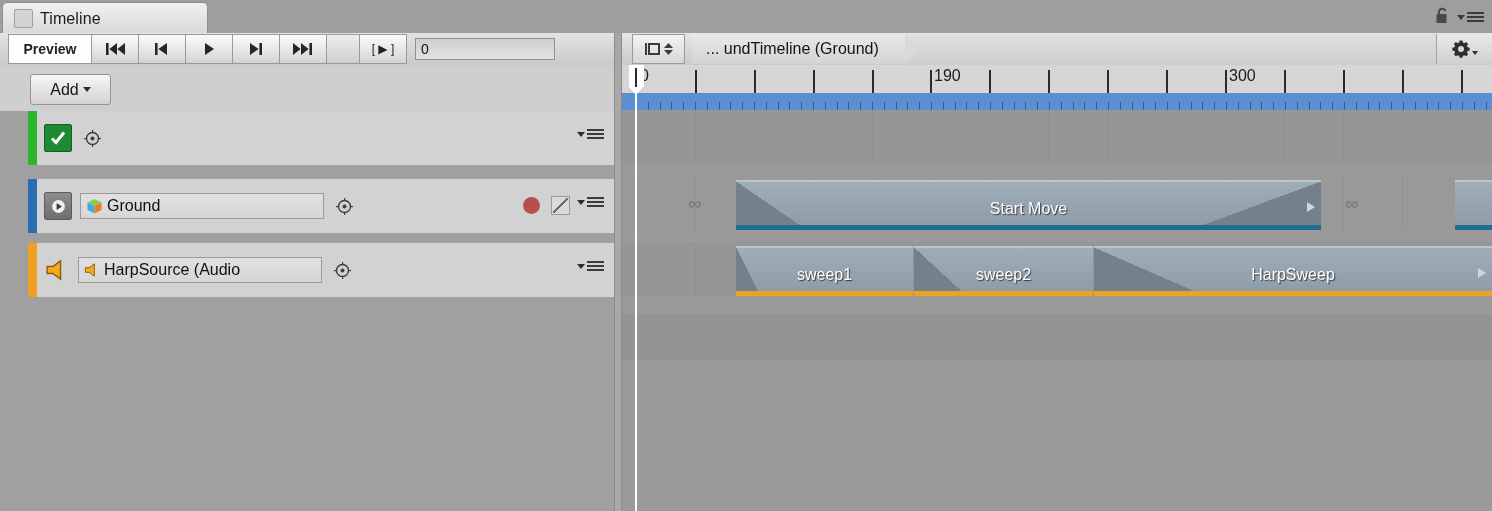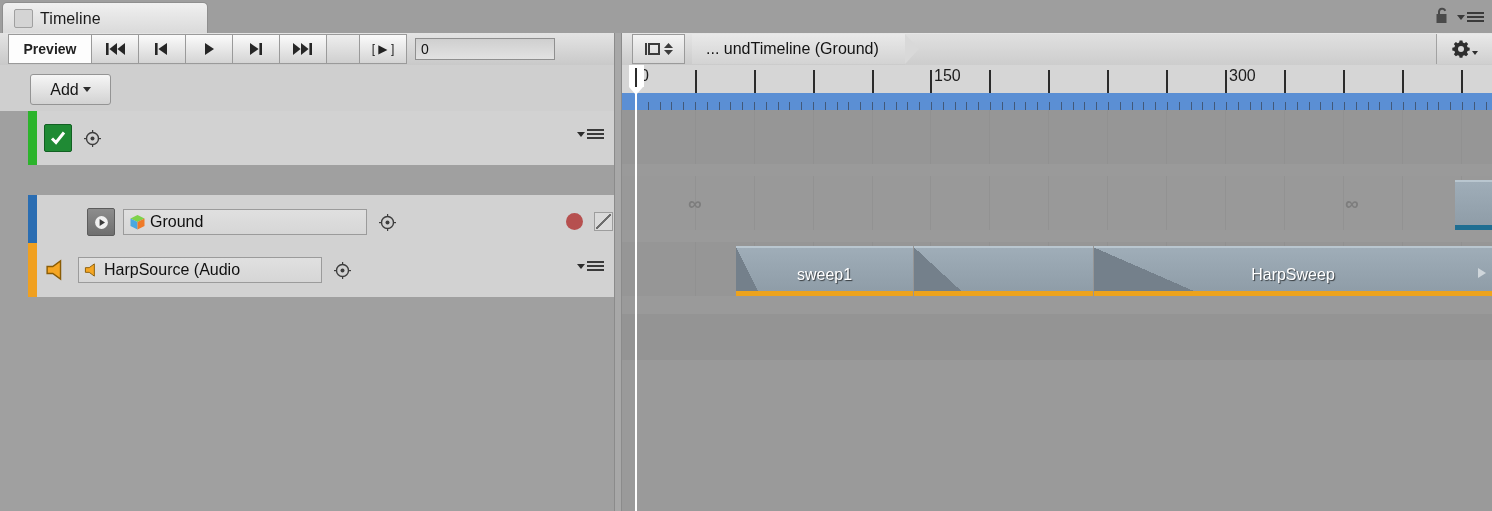--- a/index.html
+++ b/index.html
@@ -253,21 +253,21 @@
             </svg></span>
           <div class="rowmenu">
             <span class="caret"></span>
             <span class="hamb">
               <i></i>
               <i></i>
               <i></i>
             </span>
           </div>
         </div>
-        <div class="trackrow" style="top: 84px; padding-left: 43px;">
+        <div class="trackrow" style="top: 68px;">
           <div class="colorbar" style="background: rgb(42, 109, 178);"></div>
           <div class="togglebtn" style="background: linear-gradient(rgb(141, 141, 141), rgb(111, 111, 111)); border: 1px solid rgb(92, 92, 92);">
             <svg width="17" height="17" viewBox="0 0 17 17">
               <circle cx="8.5" cy="8.5" r="6.4" fill="#f0f0f0"></circle>
               <path d="M6.6 5 L6.6 12 L12 8.5 Z" fill="#3a3a3a"></path>
             </svg>
           </div>
           <div class="namefield">
             <span style="display: flex;">
               <svg width="17" height="17" viewBox="0 0 17 17">
@@ -434,21 +434,21 @@
           <div class="minortick" style="left: 781px; height: 8px;"></div>
           <div class="minortick" style="left: 793px; height: 8px;"></div>
           <div class="minortick" style="left: 805px; height: 8px;"></div>
           <div class="minortick" style="left: 816px; height: 8px;"></div>
           <div class="minortick" style="left: 828px; height: 8px;"></div>
           <div class="minortick" style="left: 840px; height: 8px;"></div>
           <div class="minortick" style="left: 852px; height: 8px;"></div>
           <div class="minortick" style="left: 864px; height: 8px;"></div>
         </div>
     <div class="rulerlabel" style="left: 18px;">0</div>
-        <div class="rulerlabel" style="left: 312px;">150</div>
+        <div class="rulerlabel" style="left: 312px;">190</div>
         <div class="rulerlabel" style="left: 607px;">300</div>
         <div class="majortick" style="left: 14px;"></div>
         <div class="majortick" style="left: 73px;"></div>
         <div class="majortick" style="left: 132px;"></div>
         <div class="majortick" style="left: 191px;"></div>
         <div class="majortick" style="left: 250px;"></div>
         <div class="majortick" style="left: 308px;"></div>
         <div class="majortick" style="left: 367px;"></div>
         <div class="majortick" style="left: 426px;"></div>
         <div class="majortick" style="left: 485px;"></div>
@@ -489,20 +489,27 @@
           <div class="lanegrid" style="left: 426px;"></div>
           <div class="lanegrid" style="left: 485px;"></div>
           <div class="lanegrid" style="left: 544px;"></div>
           <div class="lanegrid" style="left: 603px;"></div>
           <div class="lanegrid" style="left: 662px;"></div>
           <div class="lanegrid" style="left: 721px;"></div>
           <div class="lanegrid" style="left: 780px;"></div>
           <div class="lanegrid" style="left: 839px;"></div>
           <span class="infinity" style="left: 66px; top: 17px;">∞</span>
           <span class="infinity" style="left: 723px; top: 17px;">∞</span>
+          <div class="clip" style="left: 114px; width: 585px;">
+            <div class="blendin" style="width: 70px;"></div>
+            <div class="blendout" style="width: 130px;"></div>
+            <div class="clipname">Start Move</div>
+            <span class="clipplay"></span>
+            <div class="underline" style="background: rgb(31, 110, 146);"></div>
+          </div>
           <div class="clip" style="left: 833px; width: 37px;">
             <div class="underline" style="background: rgb(31, 110, 146);"></div>
           </div>
         </div>
         <div class="lane" style="top: 132px; height: 54px; background: rgb(150, 150, 150);">
           <div class="lanegrid" style="left: 14px;"></div>
           <div class="lanegrid" style="left: 73px;"></div>
           <div class="lanegrid" style="left: 132px;"></div>
           <div class="lanegrid" style="left: 191px;"></div>
           <div class="lanegrid" style="left: 250px;"></div>
@@ -516,20 +523,21 @@
           <div class="lanegrid" style="left: 721px;"></div>
           <div class="lanegrid" style="left: 780px;"></div>
           <div class="lanegrid" style="left: 839px;"></div>
           <div class="clip" style="left: 114px; width: 177px;">
             <div class="blendin" style="width: 24px;"></div>
             <div class="clipname">sweep1</div>
             <div class="underline" style="background: rgb(237, 163, 29);"></div>
           </div>
           <div class="clip" style="left: 292px; width: 179px;">
             <div class="blendin" style="width: 52px;"></div>
+            <div class="clipname">sweep2</div>
             <div class="underline" style="background: rgb(237, 163, 29);"></div>
           </div>
           <div class="clip" style="left: 472px; width: 398px;">
             <div class="blendin" style="width: 110px;"></div>
             <div class="clipname">HarpSweep</div>
             <span class="clipplay"></span>
             <div class="underline" style="background: rgb(237, 163, 29);"></div>
           </div>
         </div>
         <div class="lane" style="top: 204px; height: 46px; background: rgb(148, 148, 148);"></div>

